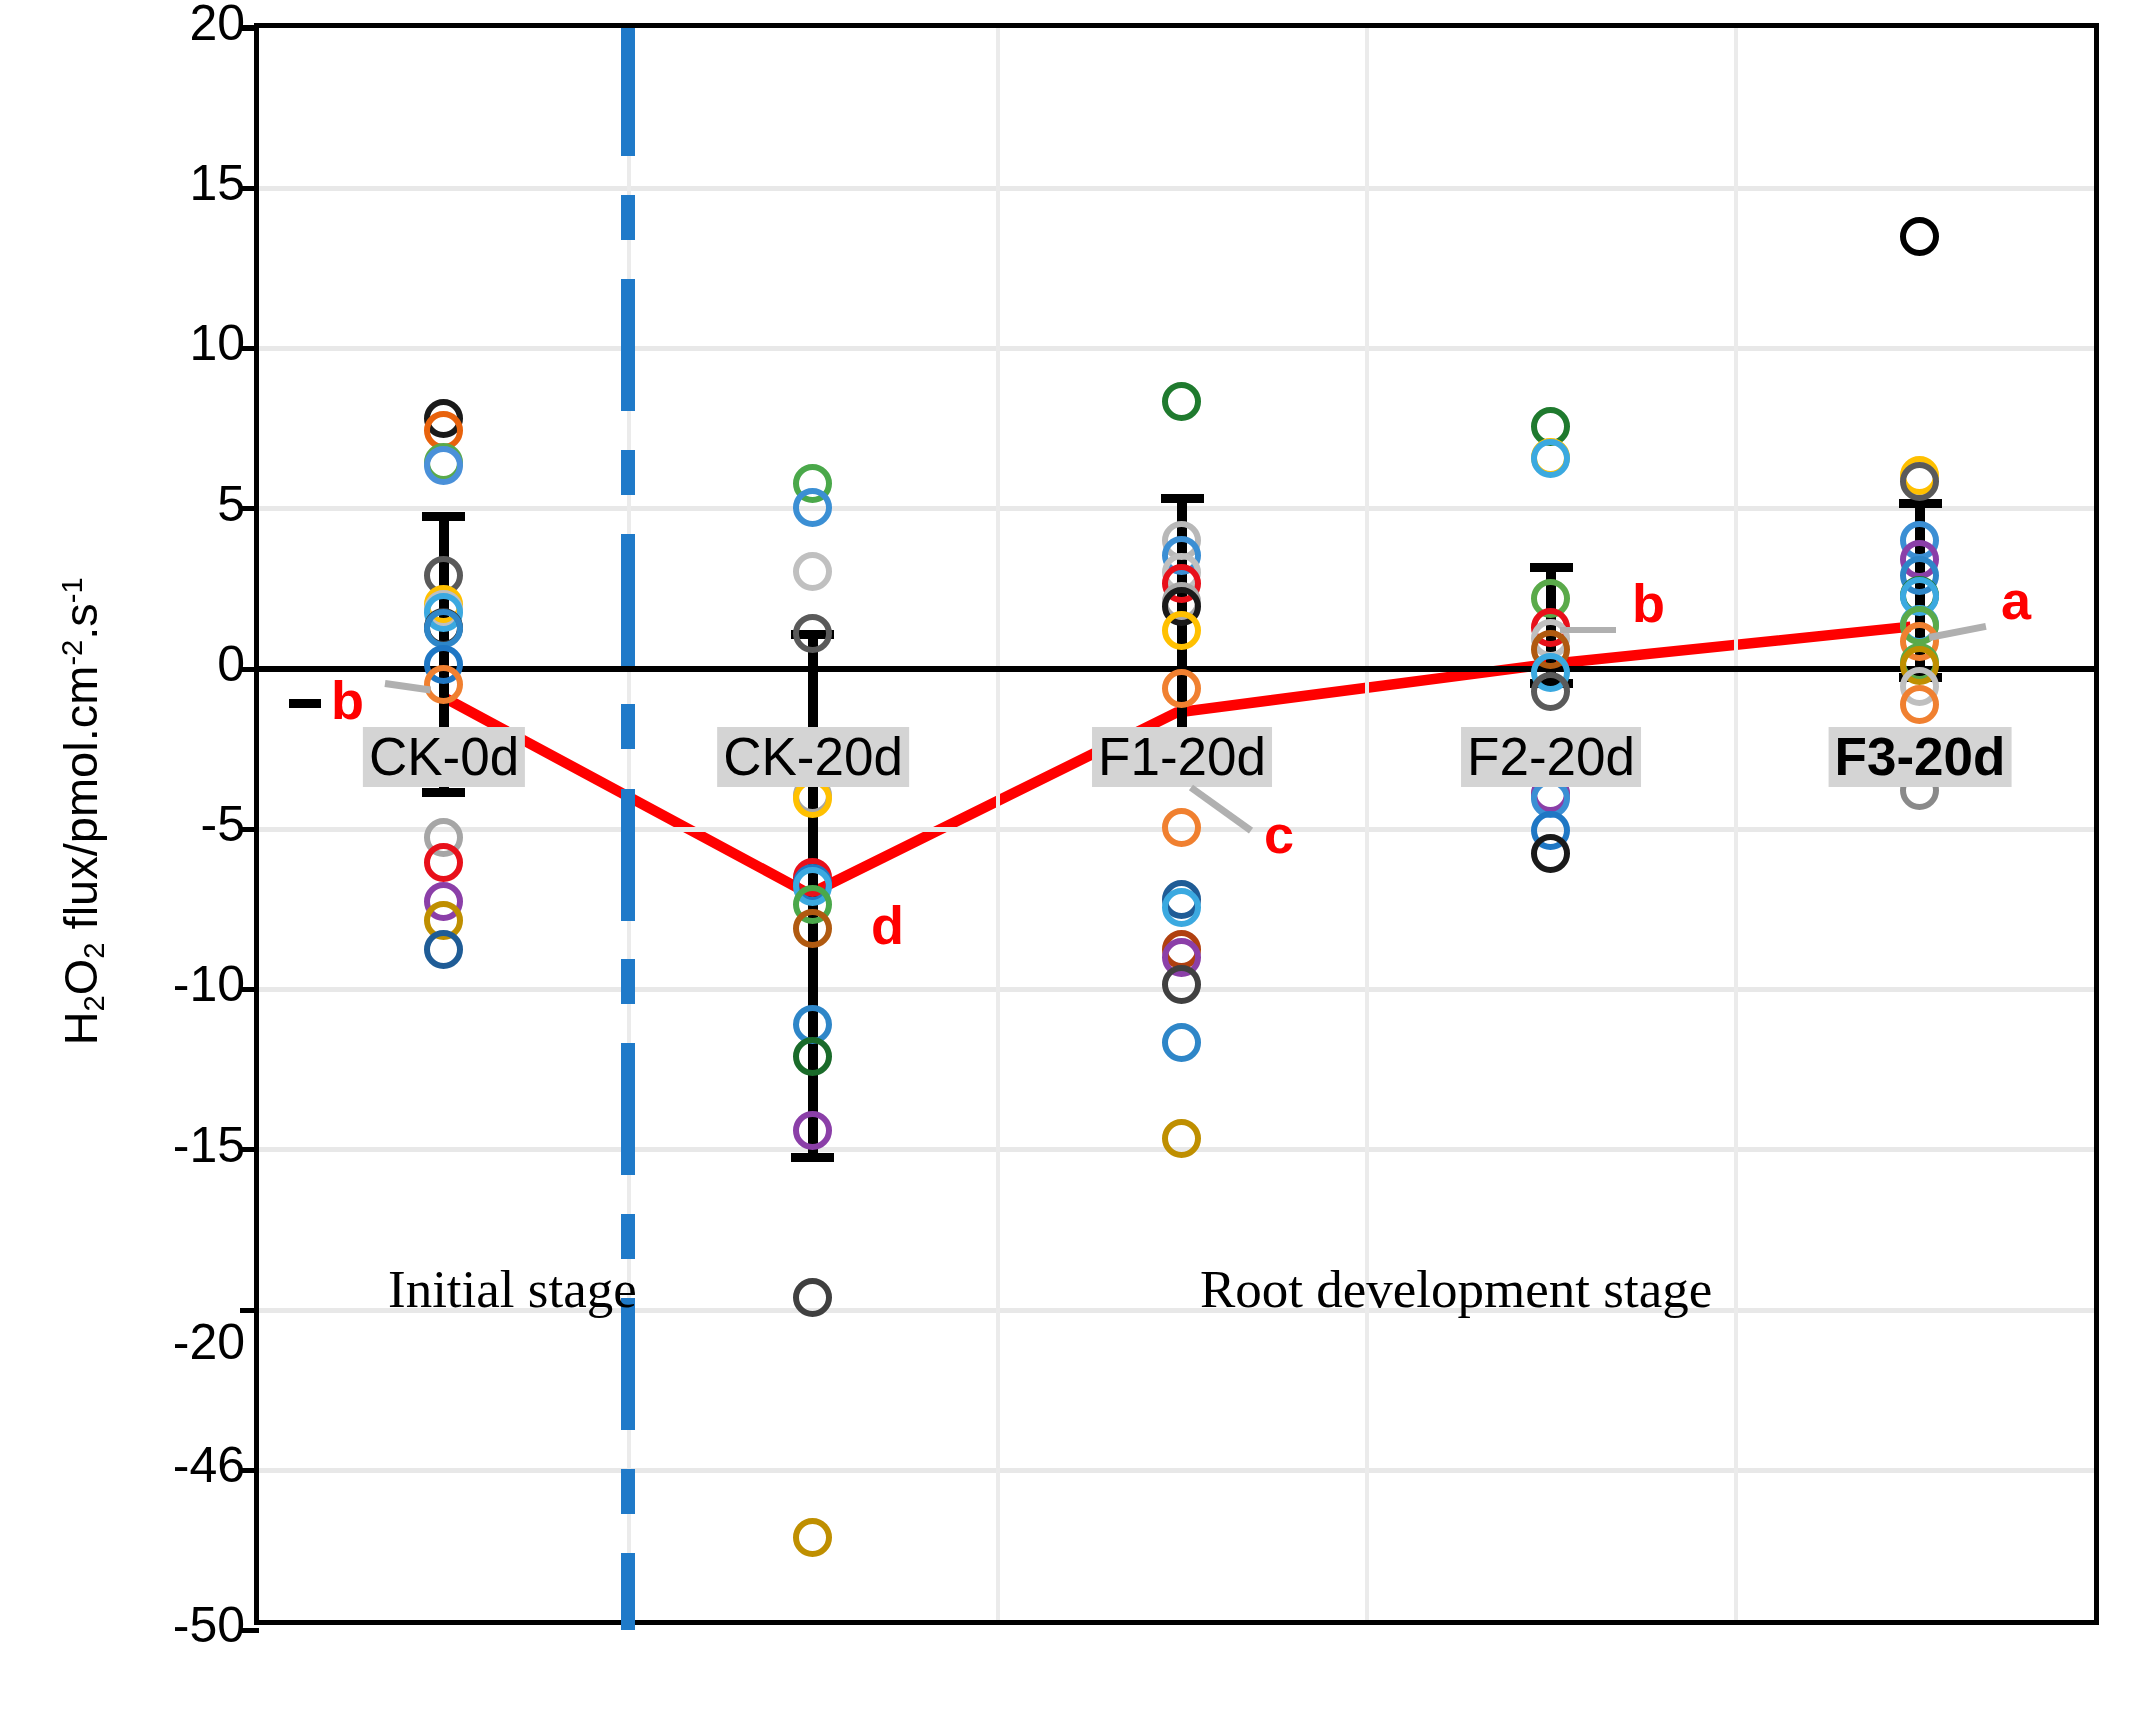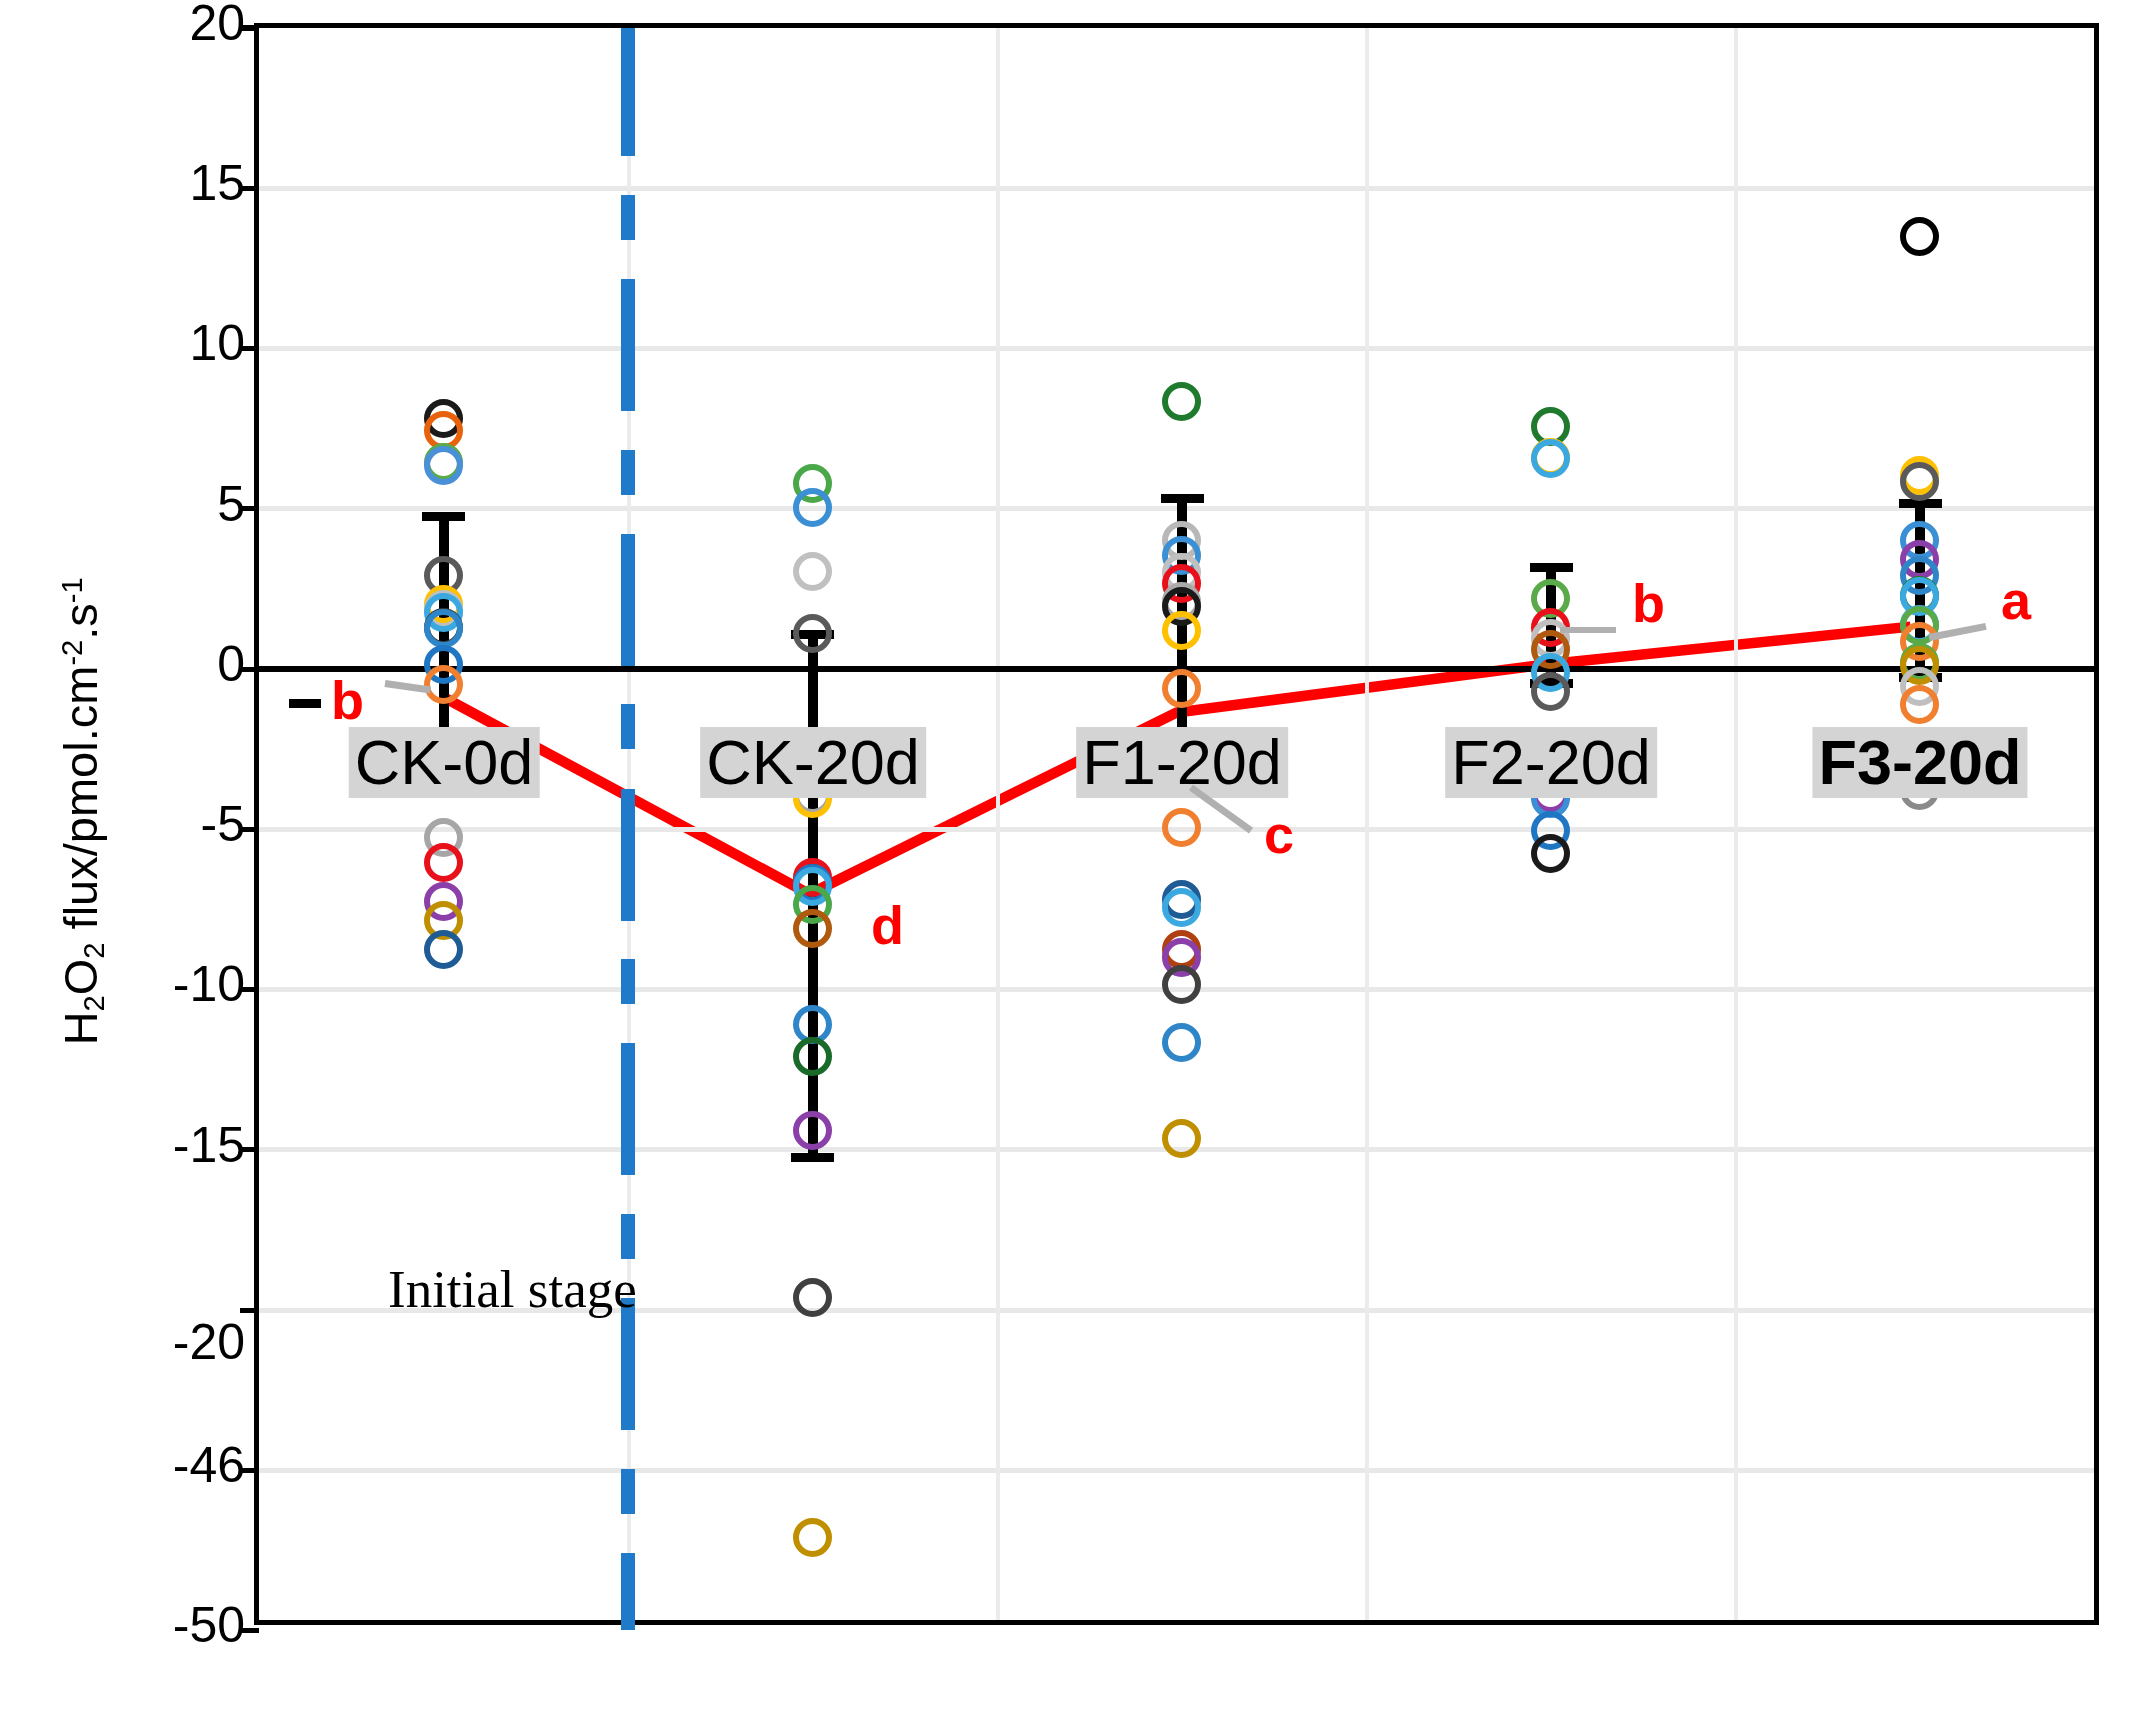--- a/index.html
+++ b/index.html
@@ -46,21 +46,21 @@
   
   .ebar{position:absolute;width:9.8px;background:#000;}
   .ecap{position:absolute;width:43px;height:9.8px;background:#000;}
 
   
   .trend{position:absolute;left:0;top:0;width:100%;height:100%;pointer-events:none;}
 
   
   .catbox{
     position:absolute; background:#d4d4d4; color:#000;
-    font-size:63px; font-family:"Liberation Sans",sans-serif;
+    font-size:53px; font-family:"Liberation Sans",sans-serif;
     padding:1.5px 6px; white-space:nowrap; line-height:1.08;
     transform:translateX(-50%);
   }
 
   
   .sig{
     position:absolute; color:#ff0000; font-weight:bold; font-size:54px;
     font-family:"Liberation Sans",sans-serif; line-height:1;
   }
   .lead{position:absolute;background:#b0b0b0;}
@@ -240,16 +240,17 @@
       <div class="lead" style="left: 30px; top: 671px; width: 32px; height: 9.8px; background: rgb(0, 0, 0);"></div>
       <div class="lead" style="left: 126px; top: 652px; width: 46px; height: 6.8px; transform: rotate(8.08946deg); transform-origin: 0px 50%;"></div>
       <div class="sig" style="left: 612px; top: 870px;">d</div>
       <div class="sig" style="left: 1005px; top: 779px;">c</div>
       <div class="lead" style="left: 932px; top: 756px; width: 74px; height: 6.8px; transform: rotate(35.7369deg); transform-origin: 0px 50%;"></div>
       <div class="sig" style="left: 1373px; top: 548px;">b</div>
       <div class="lead" style="left: 1301px; top: 599px; width: 56px; height: 6.8px; transform: rotate(0deg); transform-origin: 0px 50%;"></div>
       <div class="sig" style="left: 1742px; top: 545px;">a</div>
       <div class="lead" style="left: 1670px; top: 606px; width: 58px; height: 6.8px; transform: rotate(-11.1097deg); transform-origin: 0px 50%;"></div>
       <div class="stage" style="left: 129px; top: 1231px;">Initial stage</div>
+      <div class="stage" style="left: 941px; top: 1231px;">Root development stage</div>
     </div>
 
 </div>
 
 
 </body></html>

